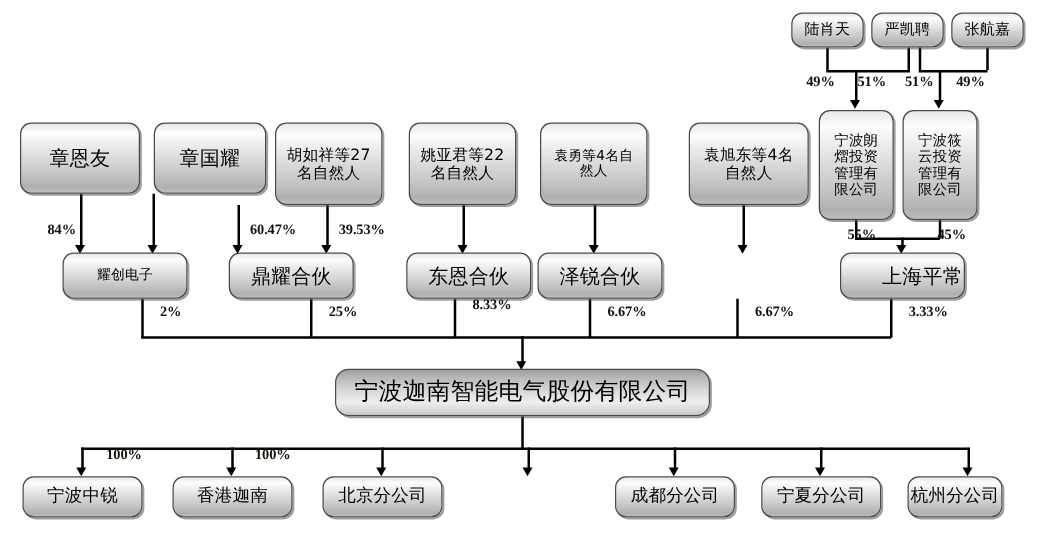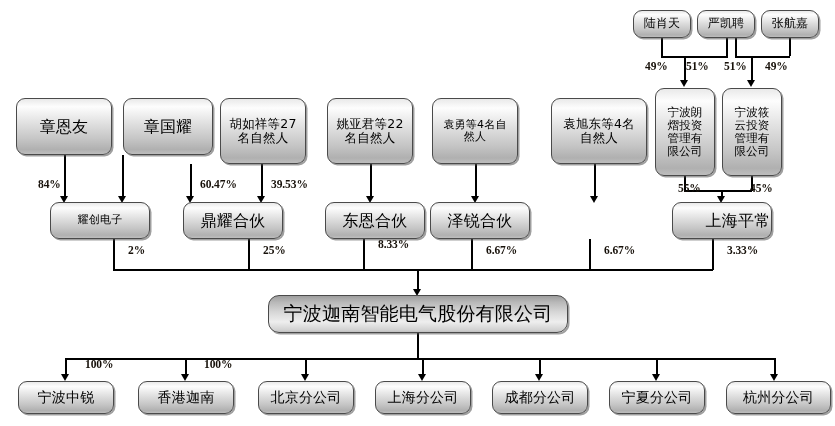--- a/index.html
+++ b/index.html
@@ -194,17 +194,16 @@
   <div class="pct" style="left:727px;top:244px;">3.33%</div>
 
   <div class="box main" style="left:268px;top:295px;width:300px;height:38px;font-size:19px;">宁波迦南智能电气股份有限公司</div>
 
   <div class="pct" style="left:85px;top:358px;">100%</div>
   <div class="pct" style="left:204px;top:358px;">100%</div>
 
   <div class="box" style="left:18px;top:381px;width:96px;height:33px;font-size:14px;">宁波中锐</div>
   <div class="box" style="left:138px;top:381px;width:96px;height:33px;font-size:14px;">香港迦南</div>
   <div class="box" style="left:258px;top:381px;width:96px;height:33px;font-size:14px;">北京分公司</div>
-  <div class="box" style="left:375px;top:381px;width:96px;height:33px;font-size:14px;">上海分公司</div>
   <div class="box" style="left:492px;top:381px;width:96px;height:33px;font-size:14px;">成都分公司</div>
   <div class="box" style="left:609px;top:381px;width:96px;height:33px;font-size:14px;">宁夏分公司</div>
-  <div class="box" style="left:726px;top:381px;width:105px;height:33px;font-size:14px;">杭州分公司</div>
+  <div class="box" style="left:726px;top:381px;width:76px;height:33px;font-size:14px;">杭州分公司</div>
 </div>
 
 </body></html>

